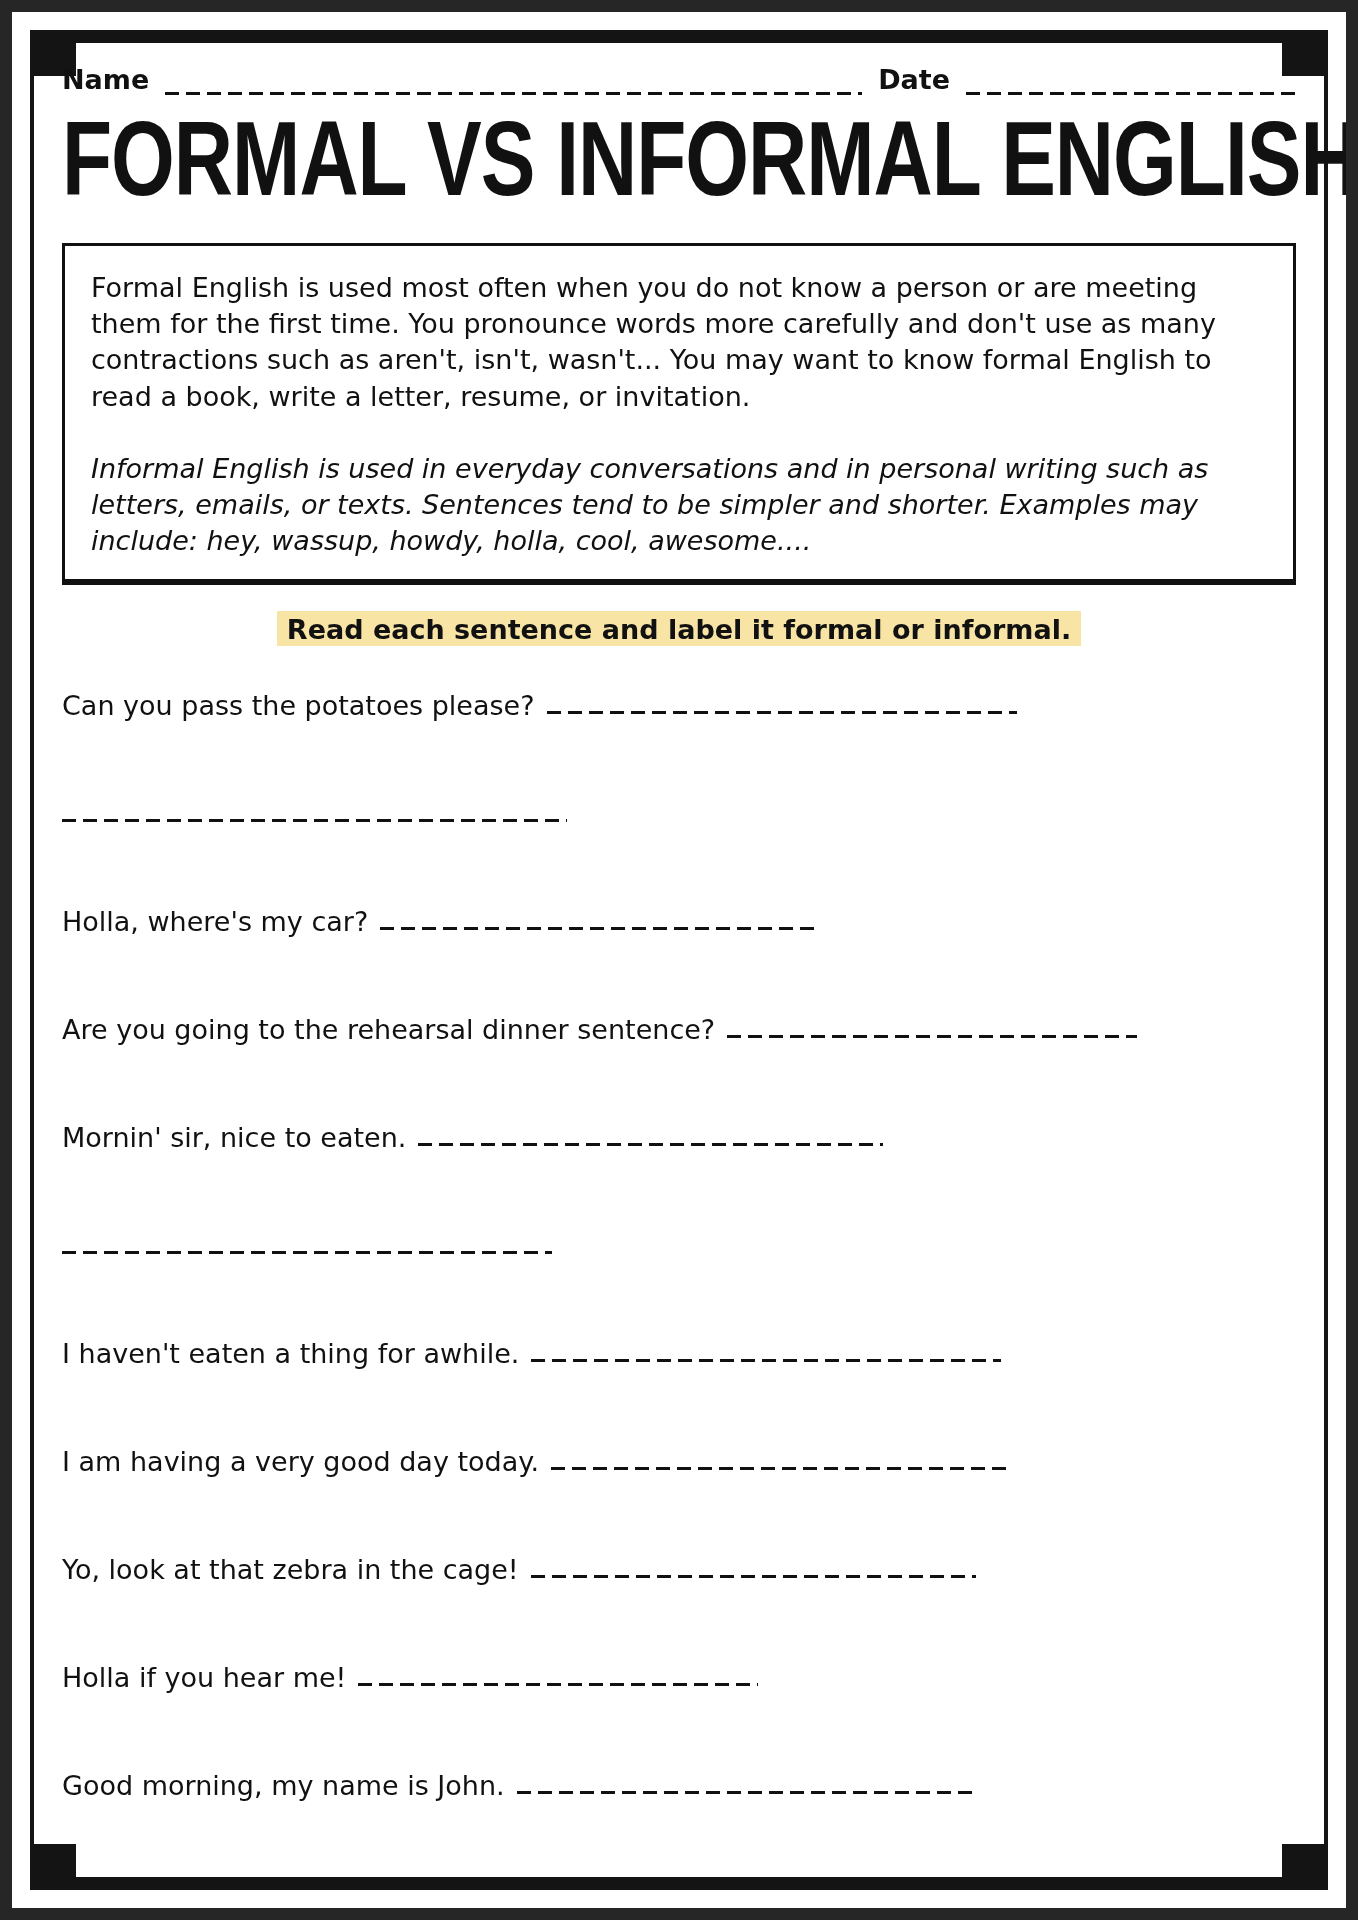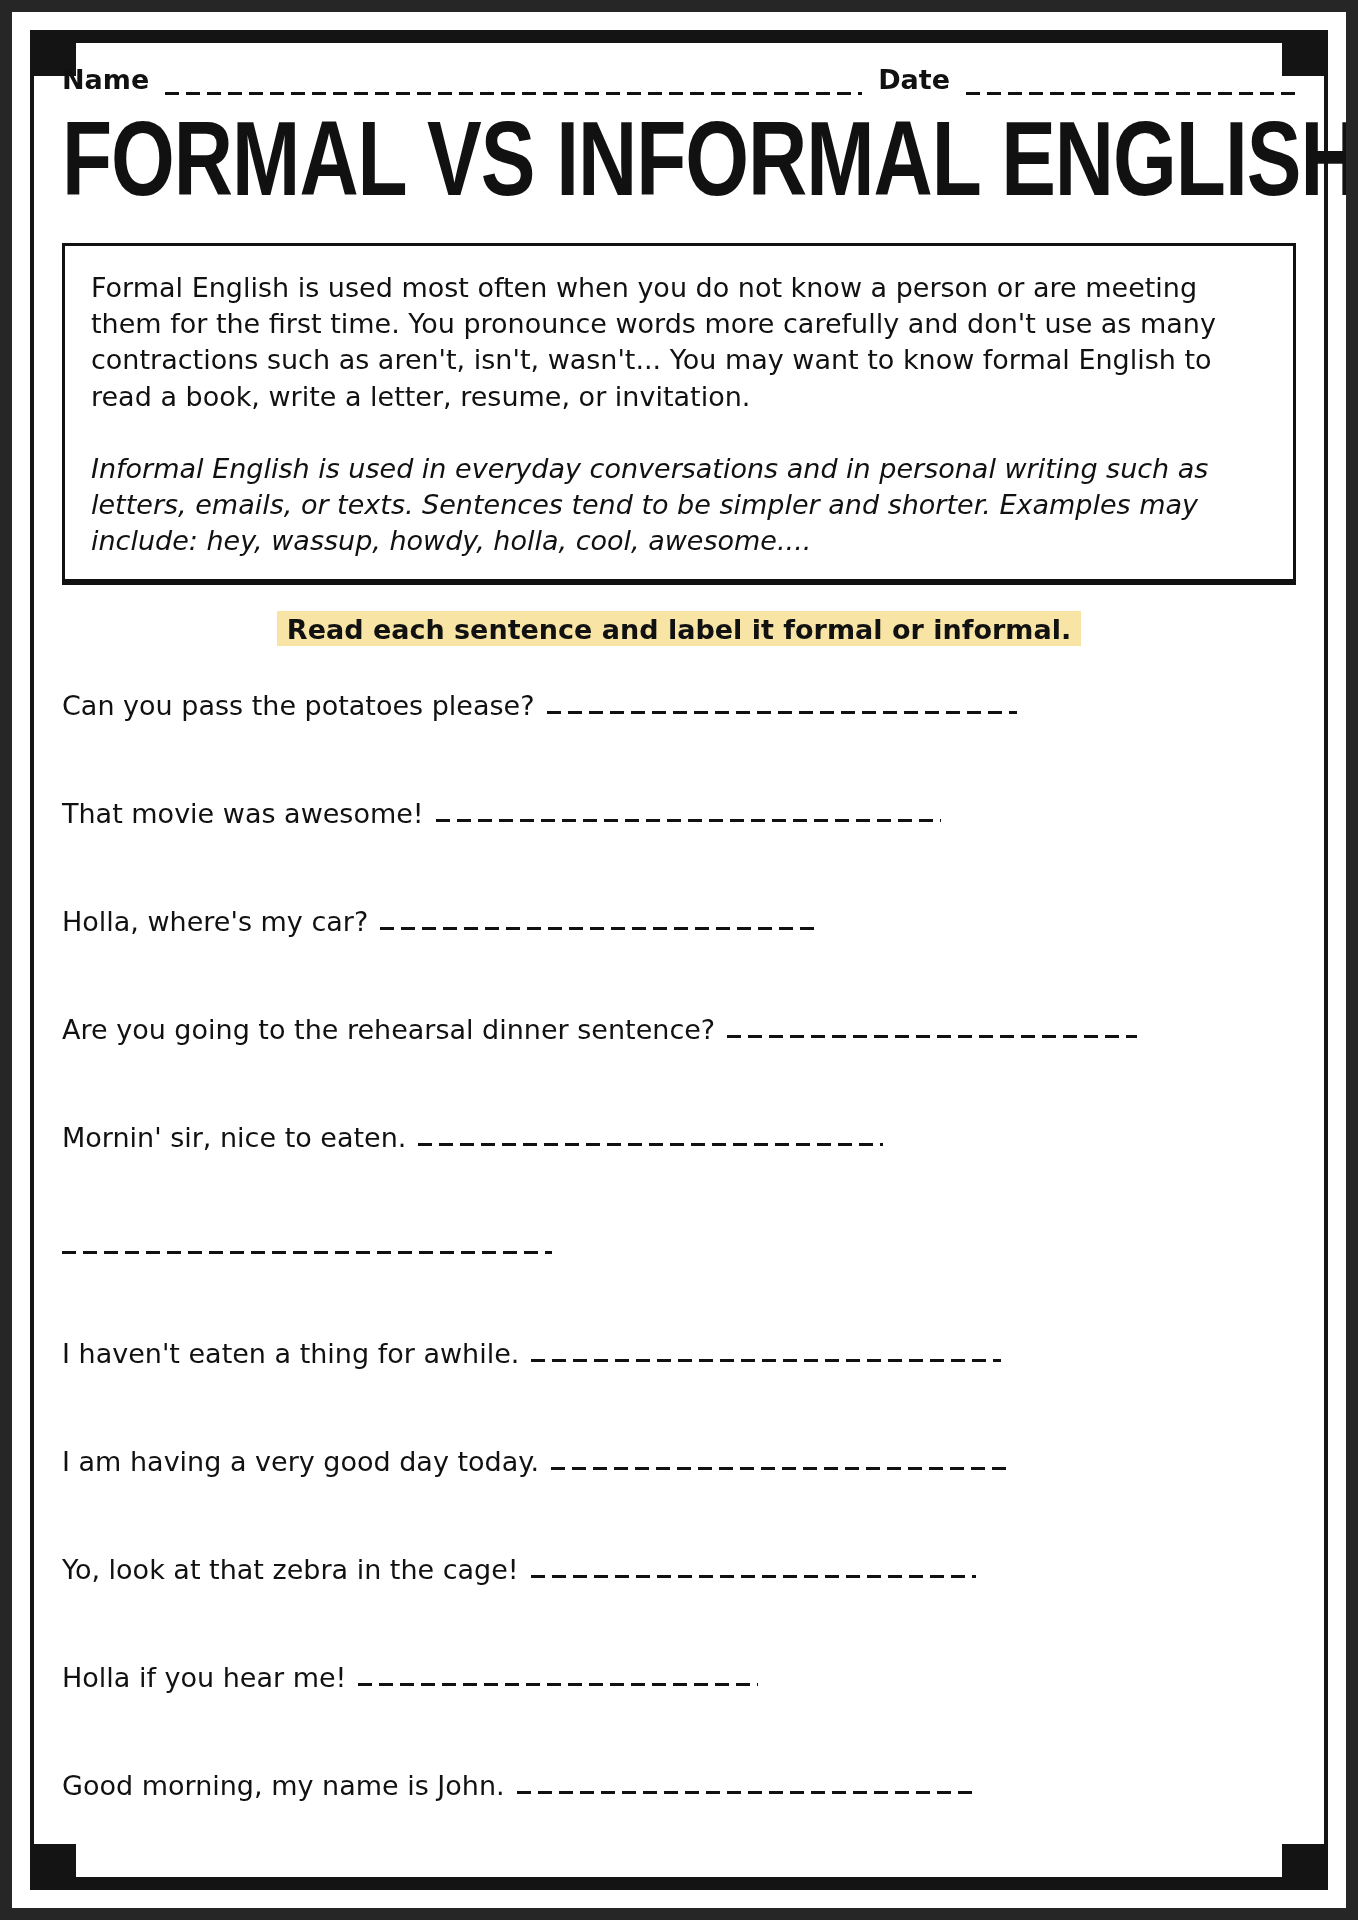--- a/index.html
+++ b/index.html
@@ -147,21 +147,20 @@
       <span class="instruction" style="background: rgb(248, 229, 166);">Read each sentence and label it formal or informal.</span>
     </div>
 
     <div class="sentences" id="sentences">
   <div class="sentence-row">
     <span class="sentence-text">Can you pass the potatoes please?</span>
     <span class="fill-line answer-line"></span>
   </div>
 
   <div class="sentence-row">
-    <span class="sentence-text">That movie was awesome!</span>
     <span class="fill-line answer-line"></span>
   </div>
 
   <div class="sentence-row">
     <span class="sentence-text">Holla, where's my car?</span>
     <span class="fill-line answer-line"></span>
   </div>
 
   <div class="sentence-row">
     <span class="sentence-text">Are you going to the rehearsal dinner sentence?</span>

